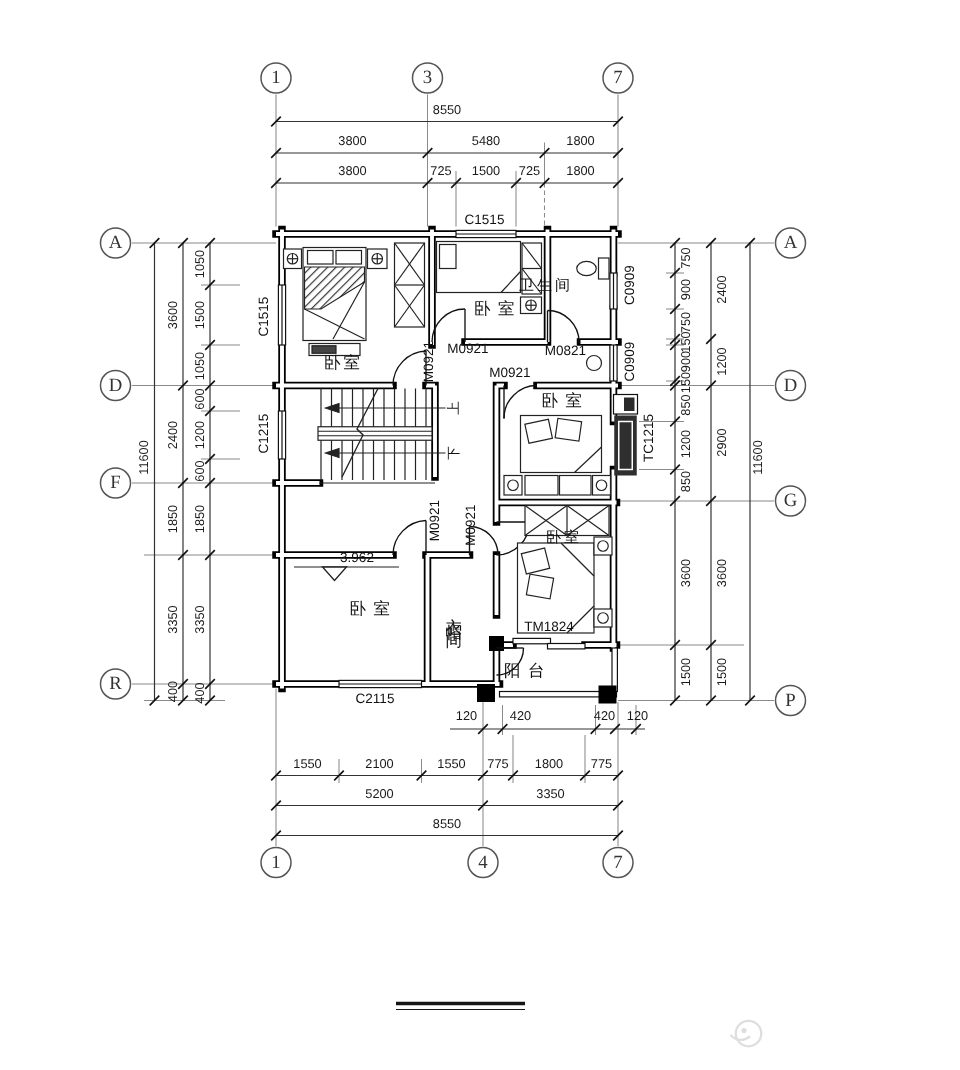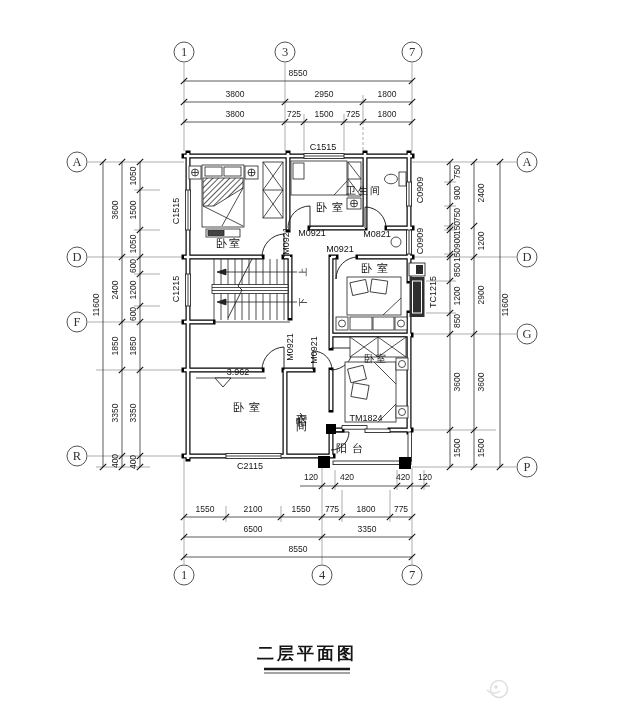--- a/index.html
+++ b/index.html
@@ -407,39 +407,39 @@
 <div class="bub" style="left:77px;top:257px">D</div>
 <div class="bub" style="left:77px;top:322px">F</div>
 <div class="bub" style="left:77px;top:456px">R</div>
 <div class="bub" style="left:527px;top:162px">A</div>
 <div class="bub" style="left:527px;top:257px">D</div>
 <div class="bub" style="left:527px;top:334px">G</div>
 <div class="bub" style="left:527px;top:467px">P</div>
 
 <span class="t" style="left:298px;top:73px">8550</span>
 <span class="t" style="left:235px;top:94px">3800</span>
-<span class="t" style="left:324px;top:94px">2950</span>
+<span class="t" style="left:324px;top:94px">5480</span>
 <span class="t" style="left:387px;top:94px">1800</span>
 <span class="t" style="left:235px;top:114px">3800</span>
 <span class="t" style="left:294px;top:114px">725</span>
 <span class="t" style="left:324px;top:114px">1500</span>
 <span class="t" style="left:353px;top:114px">725</span>
 <span class="t" style="left:387px;top:114px">1800</span>
 
 <span class="t" style="left:311px;top:477px">120</span>
 <span class="t" style="left:347px;top:477px">420</span>
 <span class="t" style="left:403px;top:477px">420</span>
 <span class="t" style="left:425px;top:477px">120</span>
 <span class="t" style="left:205px;top:509px">1550</span>
 <span class="t" style="left:253px;top:509px">2100</span>
 <span class="t" style="left:301px;top:509px">1550</span>
 <span class="t" style="left:332px;top:509px">775</span>
 <span class="t" style="left:366px;top:509px">1800</span>
 <span class="t" style="left:401px;top:509px">775</span>
-<span class="t" style="left:253px;top:529px">6500</span>
+<span class="t" style="left:253px;top:529px">5200</span>
 <span class="t" style="left:367px;top:529px">3350</span>
 <span class="t" style="left:298px;top:549px">8550</span>
 
 <span class="t rot" style="left:96px;top:305px">11600</span>
 <span class="t rot" style="left:115px;top:210px">3600</span>
 <span class="t rot" style="left:115px;top:290px">2400</span>
 <span class="t rot" style="left:115px;top:346px">1850</span>
 <span class="t rot" style="left:115px;top:413px">3350</span>
 <span class="t rot" style="left:115px;top:461px">400</span>
 <span class="t rot" style="left:133px;top:176px">1050</span>
@@ -491,15 +491,14 @@
 <span class="t room" style="left:377px;top:268px">卧室</span>
 <span class="t room-s" style="left:376px;top:359px">卧室</span>
 <span class="t room" style="left:249px;top:407px">卧室</span>
 <span class="vroom" style="position:absolute;left:301px;top:410px">衣帽间</span>
 <span class="t room" style="left:352px;top:448px">阳台</span>
 
 <span class="t lvl" style="left:238px;top:372px">3.962</span>
 <span class="t rot stairtxt" style="left:303px;top:272px">上</span>
 <span class="t rot stairtxt" style="left:303px;top:302px">下</span>
 
-<span class="title" style="left:307px;top:653px">二层平面图</span>
 
 </div>
 
 </body></html>

